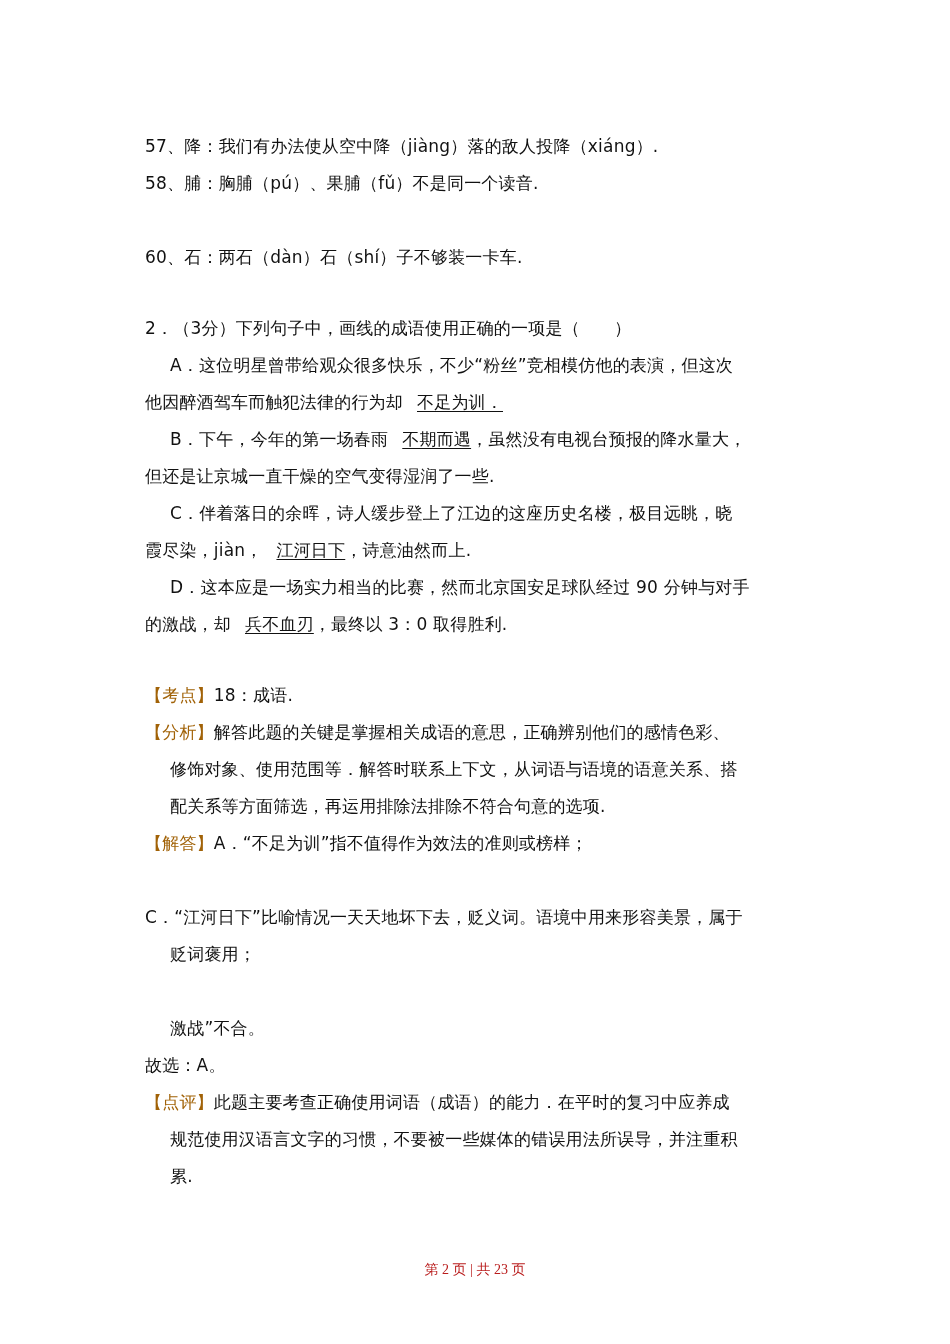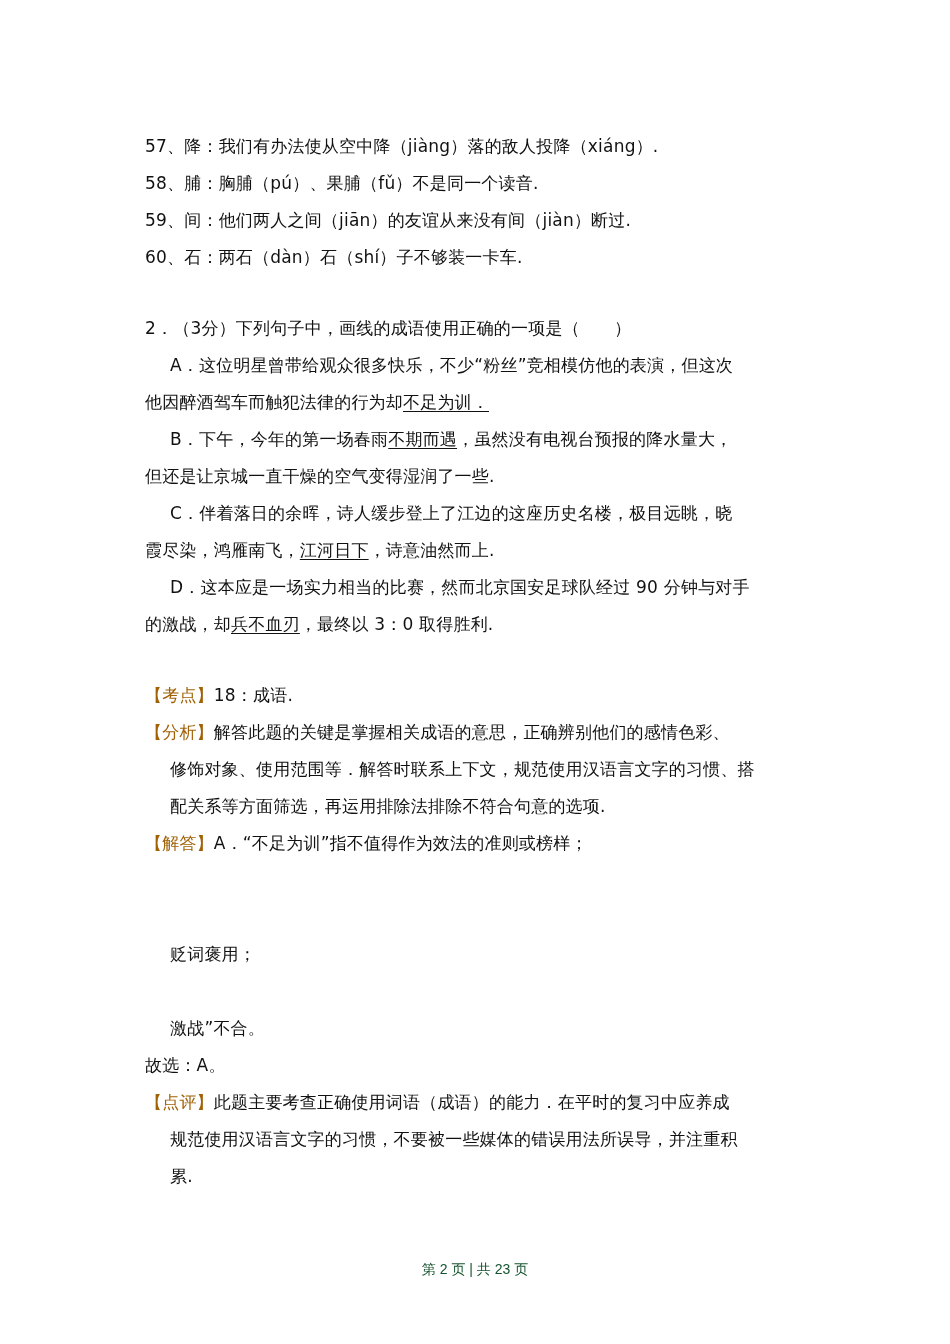--- a/index.html
+++ b/index.html
@@ -22,85 +22,83 @@
     }
     .line {
       position: absolute;
       left: 145px;
       font-size: 17px;
       line-height: 22px;
       white-space: nowrap;
       letter-spacing: 0.2px;
     }
     .indent1 { left: 170px; }
-    .u { text-decoration: underline; text-underline-offset: 3px; }
+    .u { text-decoration: underline; text-underline-offset: 3px; padding-left: 14px; }
     .tag { color: #a16207; }
     .footer {
       position: absolute;
       left: 0; width: 950px;
       top: 1244px;
       text-align: center;
       font-size: 14px;
-      color: #14532d;
-      font-family: Liberation Sans, sans-serif;
+      color: #b91c1c;
+      font-family: Liberation Serif, serif;
     }
   </style>
 </head>
 <body>
 
 <div class="page">
 
   <div class="line" style="top:118px">
     <span>57、</span><span>降：我们有办法使从空中降（jiàng）落的敌人投降（xiáng）.</span>
   </div>
   <div class="line" style="top:155px">
     <span>58、</span><span>脯：胸脯（pú）、果脯（fǔ）不是同一个读音.</span>
-  </div>
-  <div class="line" style="top:192px">
-    <span>59、</span><span>间：他们两人之间（jiān）的友谊从来没有间（jiàn）断过.</span>
   </div>
   <div class="line" style="top:229px">
     <span>60、</span><span>石：两石（dàn）石（shí）子不够装一卡车.</span>
   </div>
 
   <div class="line" style="top:300px">2．（3分）下列句子中，画线的成语使用正确的一项是（　　）</div>
 
   <div class="line indent1" style="top:337px">A．这位明星曾带给观众很多快乐，不少“粉丝”竞相模仿他的表演，但这次</div>
   <div class="line" style="top:374px">
     <span>他因醉酒驾车而触犯法律的行为却</span><span class="u">不足为训．</span><span></span>
   </div>
 
   <div class="line indent1" style="top:411px">
     <span>B．下午，今年的第一场春雨</span><span class="u">不期而遇</span><span>，虽然没有电视台预报的降水量大，</span>
   </div>
   <div class="line" style="top:448px">但还是让京城一直干燥的空气变得湿润了一些.</div>
 
   <div class="line indent1" style="top:485px">C．伴着落日的余晖，诗人缓步登上了江边的这座历史名楼，极目远眺，晓</div>
   <div class="line" style="top:522px">
-    <span>霞尽染，鸿雁南飞，</span><span class="u">江河日下</span><span>，诗意油然而上.</span>
+    <span>霞尽染，jiàn，</span><span class="u">江河日下</span><span>，诗意油然而上.</span>
   </div>
 
   <div class="line indent1" style="top:559px">D．这本应是一场实力相当的比赛，然而北京国安足球队经过 90 分钟与对手</div>
   <div class="line" style="top:596px">
     <span>的激战，却</span><span class="u">兵不血刃</span><span>，最终以 3：0 取得胜利.</span>
   </div>
 
   <div class="line" style="top:667px">
     <span class="tag">【考点】</span><span>18：成语.</span>
   </div>
 
   <div class="line" style="top:704px">
     <span class="tag">【分析】</span><span>解答此题的关键是掌握相关成语的意思，正确辨别他们的感情色彩、</span>
   </div>
-  <div class="line indent1" style="top:741px">修饰对象、使用范围等．解答时联系上下文，规范使用汉语言文字的习惯、搭</div>
+  <div class="line indent1" style="top:741px">修饰对象、使用范围等．解答时联系上下文，从词语与语境的语意关系、搭</div>
   <div class="line indent1" style="top:778px">配关系等方面筛选，再运用排除法排除不符合句意的选项.</div>
 
   <div class="line" style="top:815px">
     <span class="tag">【解答】</span><span>A．“不足为训”指不值得作为效法的准则或榜样；</span>
   </div>
+  <div class="line" style="top:889px">C．“江河日下”比喻情况一天天地坏下去，贬义词。语境中用来形容美景，属于</div>
   <div class="line indent1" style="top:926px">贬词褒用；</div>
   <div class="line indent1" style="top:1000px">激战”不合。</div>
   <div class="line" style="top:1037px">故选：A。</div>
 
   <div class="line indent1" style="top:1111px">规范使用汉语言文字的习惯，不要被一些媒体的错误用法所误导，并注重积</div>
   <div class="line" style="top:1074px">
     <span class="tag">【点评】</span><span>此题主要考查正确使用词语（成语）的能力．在平时的复习中应养成</span>
   </div>
   <div class="line indent1" style="top:1148px">累.</div>
 

